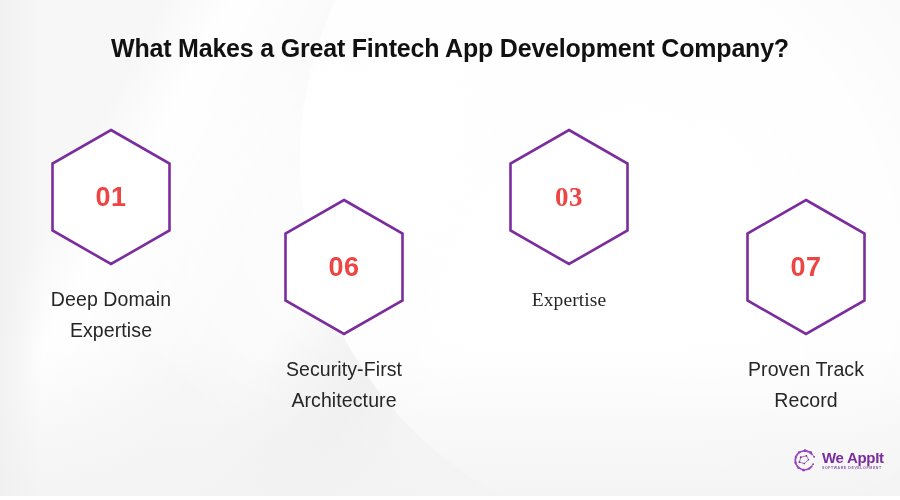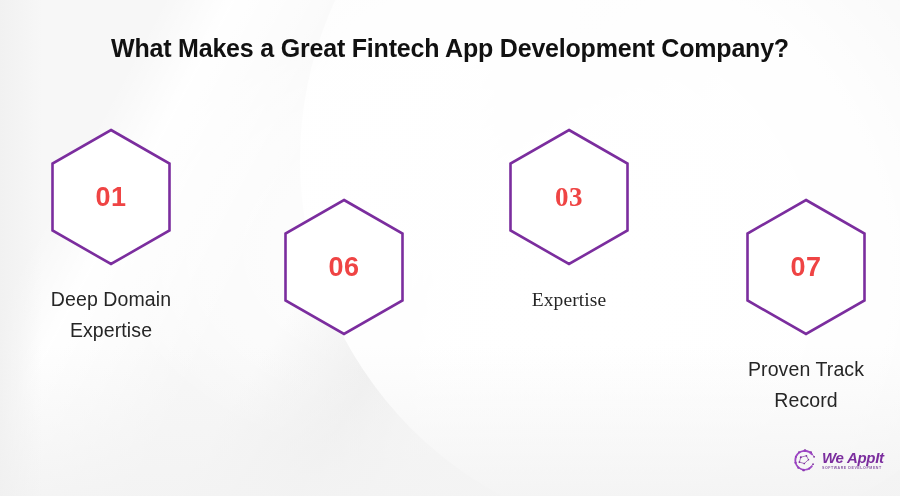--- a/index.html
+++ b/index.html
@@ -174,21 +174,20 @@
     display: flex;
     flex-direction: column;
     align-items: flex-start;
     line-height: 1;
   }
   .brand-name {
     font-size: 15px;
     font-weight: bold;
     color: #7b2d9e;
     letter-spacing: -0.3px;
-    font-style: italic;
   }
   .brand-tagline {
     margin-top: 2px;
     font-size: 3.6px;
     font-weight: bold;
     color: #8a5aa6;
     letter-spacing: 0.55px;
     transform: scaleY(1.05);
     transform-origin: left top;
     white-space: nowrap;
@@ -221,20 +220,24 @@
       <div>Expertise</div>
     </div>
   </div>
 
   <div class="hex-card" id="card-2">
     <div class="hex-wrap">
       <svg class="hex-svg" width="122" height="138" viewBox="0 0 122 138">
         <polygon points="61,2 119.5,35.5 119.5,102.5 61,136 2.5,102.5 2.5,35.5" fill="#ffffff" stroke="#7b2d9e" stroke-width="2.6" stroke-linejoin="miter"></polygon>
       </svg>
       <div class="hex-number">06</div>
+    </div>
+    <div class="hex-label">
+      <div>Security-First</div>
+      <div>Architecture</div>
     </div>
   </div>
 
   <div class="hex-card" id="card-3">
     <div class="hex-wrap">
       <svg class="hex-svg" width="122" height="138" viewBox="0 0 122 138">
         <polygon points="61,2 119.5,35.5 119.5,102.5 61,136 2.5,102.5 2.5,35.5" fill="#ffffff" stroke="#7b2d9e" stroke-width="2.6" stroke-linejoin="miter"></polygon>
       </svg>
       <div class="hex-number">03</div>
     </div>

